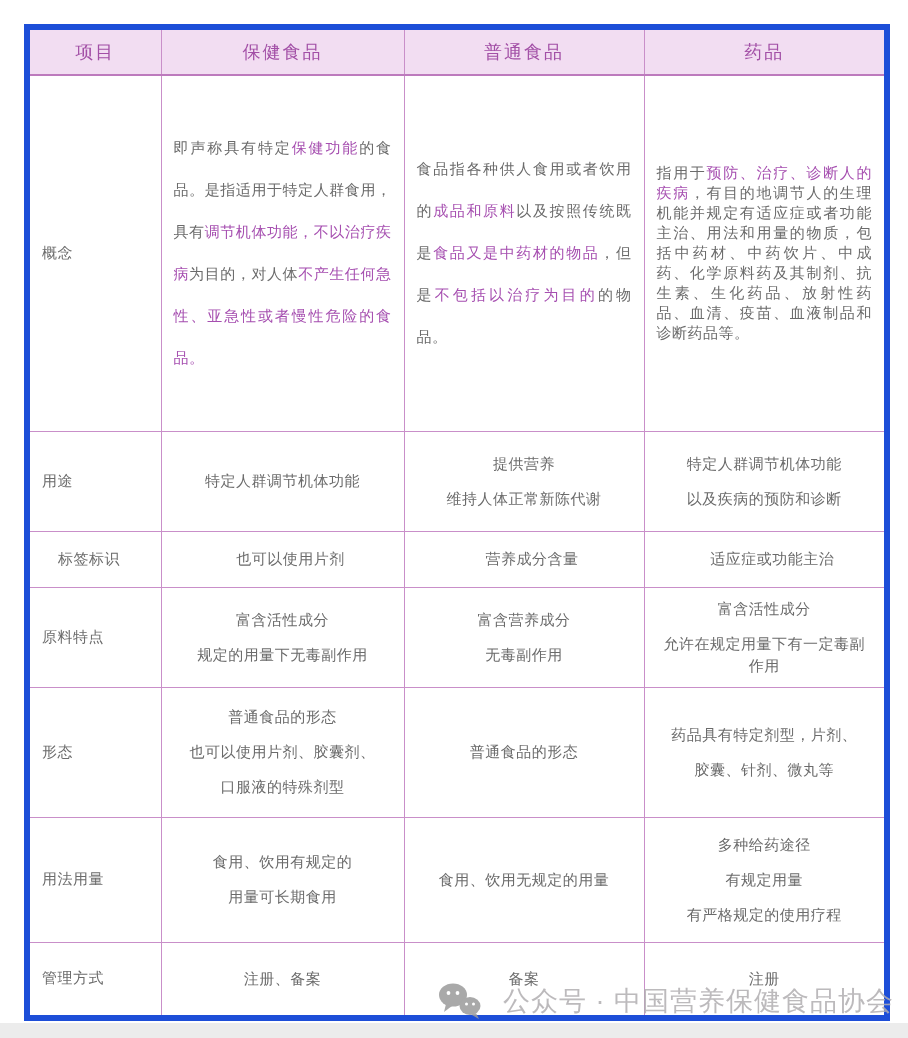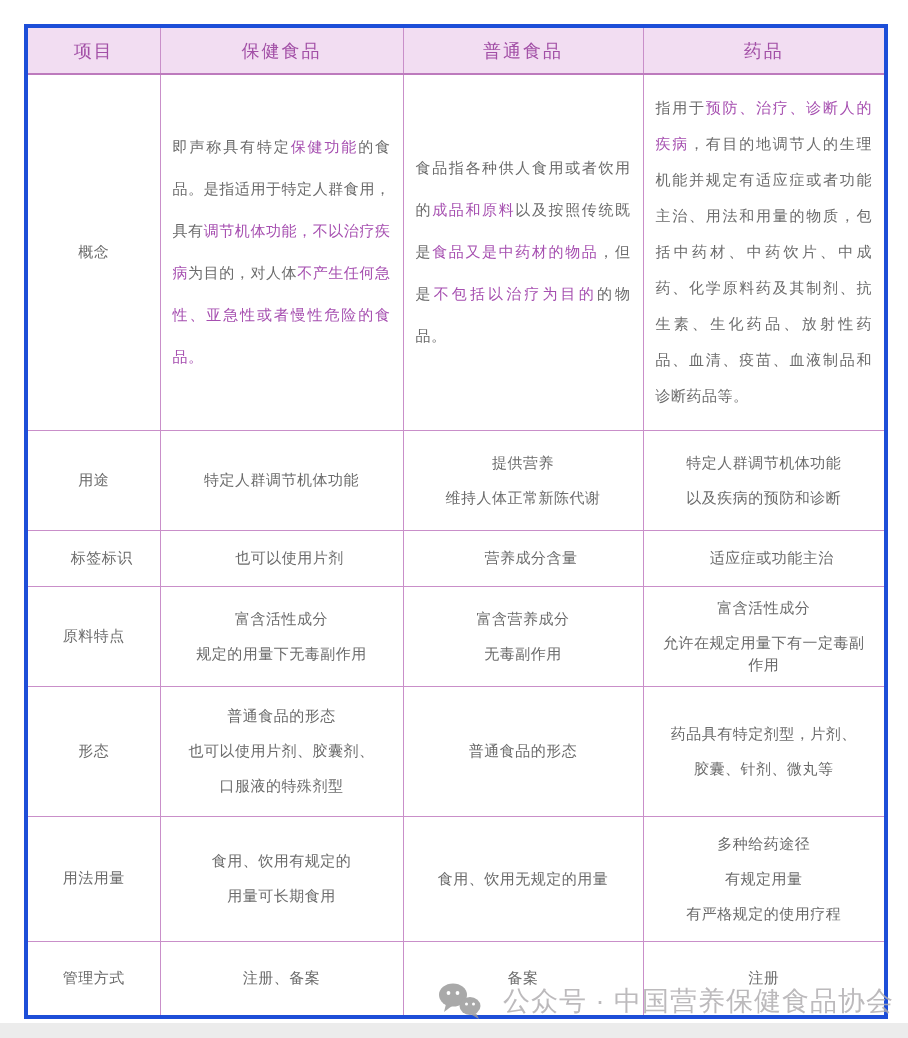--- a/index.html
+++ b/index.html
@@ -5,21 +5,21 @@
   html,body{margin:0;padding:0;}
   body{
     width:908px;height:1038px;position:relative;background:#ffffff;overflow:hidden;
     font-family:"Liberation Sans","DejaVu Sans",sans-serif;
   }
   .page{position:absolute;inset:0;}
   
   table.cmp{
     position:absolute;left:24px;top:24px;width:860px;
     border-collapse:collapse;table-layout:fixed;
-    border:4px solid #1d4ed8;
+    border:6px solid #1d4ed8;
   }
   table.cmp td,table.cmp th{
     border:1px solid #c98fc9;
     vertical-align:middle;
     color:#6b6b6b;
     font-size:15px;
     font-weight:normal;
     letter-spacing:0.5px;
     padding:4px 12px;
     box-sizing:border-box;
@@ -34,28 +34,28 @@
   }
   
   tr.r-concept  td{height:356px;}
   tr.r-usage    td{height:100px;}
   tr.r-label    td{height:56px;padding-left:28px;}
   tr.r-ingred   td{height:100px;}
   tr.r-form     td{height:130px;}
   tr.r-dosage   td{height:125px;}
   tr.r-manage   td{height:76px;}
   
-  td.rowhead{text-align:center;letter-spacing:1px;margin-left:8px;}
+  td.rowhead{text-align:left;letter-spacing:1px;margin-left:8px;}
   td.center{text-align:center;}
   td.concept{
     text-align:justify;
     line-height:42px;
     padding:10px 13px;
   }
-  td.concept.tight{line-height:36px;}
+  td.concept.tight{line-height:20px;}
   .hl{color:#a64fb0;}
   .ln{line-height:22px;}
   .ln + .ln{margin-top:13px;}
   
   .watermark{
     position:absolute;right:14px;bottom:18px;
     display:flex;align-items:center;gap:21px;
     opacity:0.85;z-index:5;
   }
   .watermark .wm-text{

